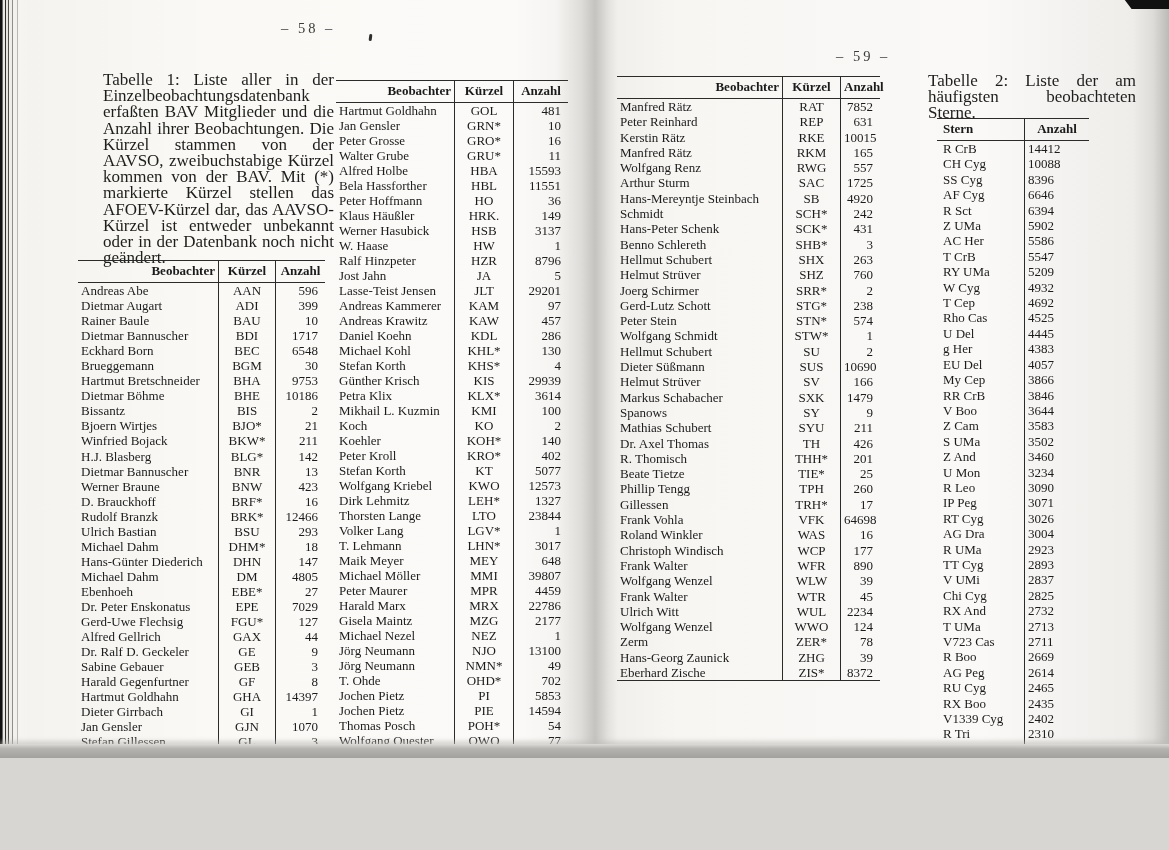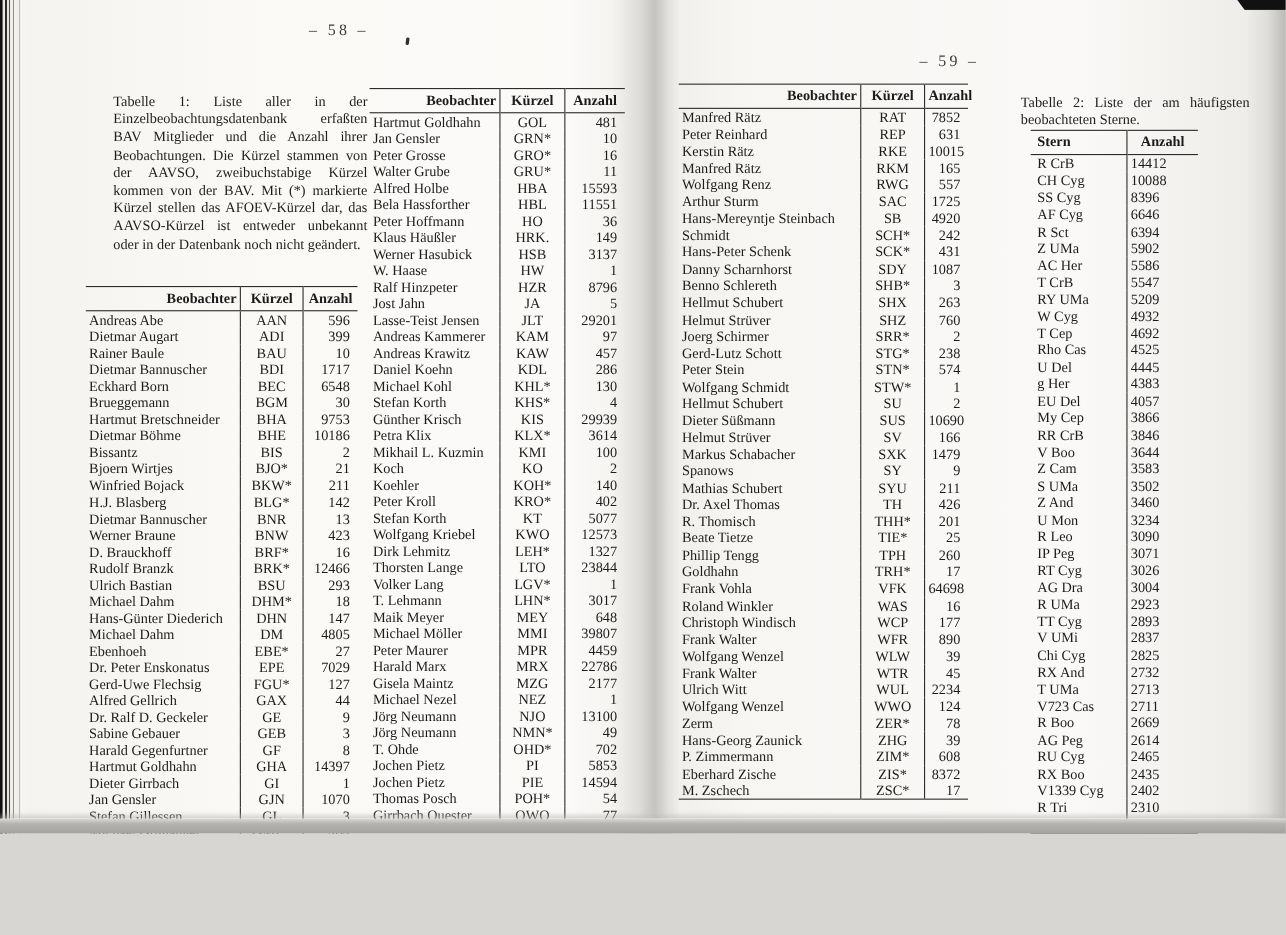--- a/index.html
+++ b/index.html
@@ -21,21 +21,21 @@
     background:linear-gradient(180deg,#dddbd7 0,#b5b3af 35%,#a3a19d 100%);
     box-shadow:0 -3px 4px rgba(190,188,184,0.6);}
   .ink-speck{position:absolute;left:369px;top:34px;width:3px;height:7px;background:#2e2e2c;border-radius:2px;transform:rotate(8deg);}
 
   
   .page-number{position:absolute;font-size:14.5px;letter-spacing:3px;color:#3a3a38;}
   .pn-left{left:281px;top:20px;}
   .pn-right{left:836px;top:48px;}
 
   
-  .caption{position:absolute;text-align:justify;font-size:13px;line-height:16.2px;color:#1d1d1b;margin-top:12px;}
+  .caption{position:absolute;text-align:justify;font-size:17px;line-height:16.2px;color:#1d1d1b;}
   .caption1{left:103px;top:72px;width:231px;}
   .caption2{left:928px;top:73px;width:208px;}
 
   
   table.data-table{position:absolute;border-collapse:collapse;table-layout:fixed;font-size:13px;}
   table.data-table th{font-weight:bold;font-size:13px;padding:2px 3px 3px 3px;
     border-top:1px solid #2b2b2a;border-bottom:1.5px solid #2b2b2a;white-space:nowrap;}
   table.data-table td{padding:0 3px;white-space:nowrap;overflow:hidden;}
   table.data-table tbody tr:last-child td{border-bottom:1.5px solid #2b2b2a;}
   table.data-table th:nth-child(2),table.data-table td:nth-child(2){border-left:1px solid #2b2b2a;}
@@ -459,21 +459,21 @@
           <td>Jochen Pietz</td>
           <td>PIE</td>
           <td>14594</td>
         </tr>
         <tr>
           <td>Thomas Posch</td>
           <td>POH*</td>
           <td>54</td>
         </tr>
         <tr>
-          <td>Girrbach Quester</td>
+          <td>Wolfgang Quester</td>
           <td>QWO</td>
           <td>77</td>
         </tr>
       </tbody>
   </table>
 
   <table class="data-table obs-table t3">
     <thead>
       <tr>
         <th>Beobachter</th>
@@ -521,25 +521,20 @@
           <td>Schmidt</td>
           <td>SCH*</td>
           <td>242</td>
         </tr>
         <tr>
           <td>Hans-Peter Schenk</td>
           <td>SCK*</td>
           <td>431</td>
         </tr>
         <tr>
-          <td>Danny Scharnhorst</td>
-          <td>SDY</td>
-          <td>1087</td>
-        </tr>
-        <tr>
           <td>Benno Schlereth</td>
           <td>SHB*</td>
           <td>3</td>
         </tr>
         <tr>
           <td>Hellmut Schubert</td>
           <td>SHX</td>
           <td>263</td>
         </tr>
         <tr>
@@ -611,21 +606,21 @@
           <td>Beate Tietze</td>
           <td>TIE*</td>
           <td>25</td>
         </tr>
         <tr>
           <td>Phillip Tengg</td>
           <td>TPH</td>
           <td>260</td>
         </tr>
         <tr>
-          <td>Goldhahn</td>
+          <td>Gillessen</td>
           <td>TRH*</td>
           <td>17</td>
         </tr>
         <tr>
           <td>Frank Vohla</td>
           <td>VFK</td>
           <td>64698</td>
         </tr>
         <tr>
           <td>Roland Winkler</td>
@@ -666,33 +661,23 @@
           <td>Zerm</td>
           <td>ZER*</td>
           <td>78</td>
         </tr>
         <tr>
           <td>Hans-Georg Zaunick</td>
           <td>ZHG</td>
           <td>39</td>
         </tr>
         <tr>
-          <td>P. Zimmermann</td>
-          <td>ZIM*</td>
-          <td>608</td>
-        </tr>
-        <tr>
           <td>Eberhard Zische</td>
           <td>ZIS*</td>
           <td>8372</td>
-        </tr>
-        <tr>
-          <td>M. Zschech</td>
-          <td>ZSC*</td>
-          <td>17</td>
         </tr>
       </tbody>
   </table>
 
   <div class="caption caption2">Tabelle 2: Liste der am häufigsten beobachteten Sterne.</div>
 
   <table class="data-table star-table t4">
     <thead>
       <tr>
         <th>Stern</th>

